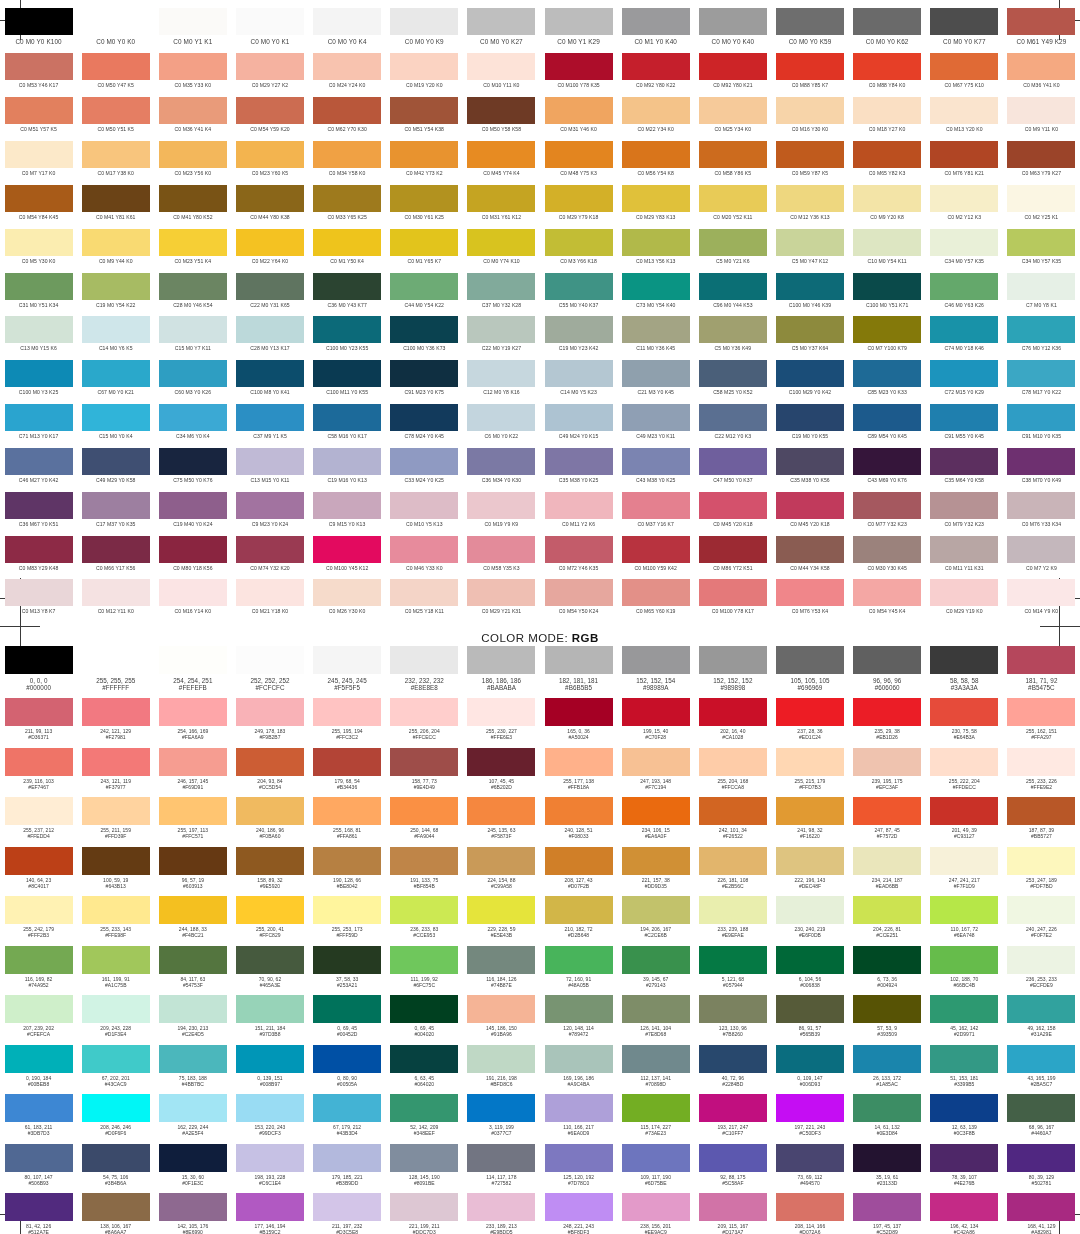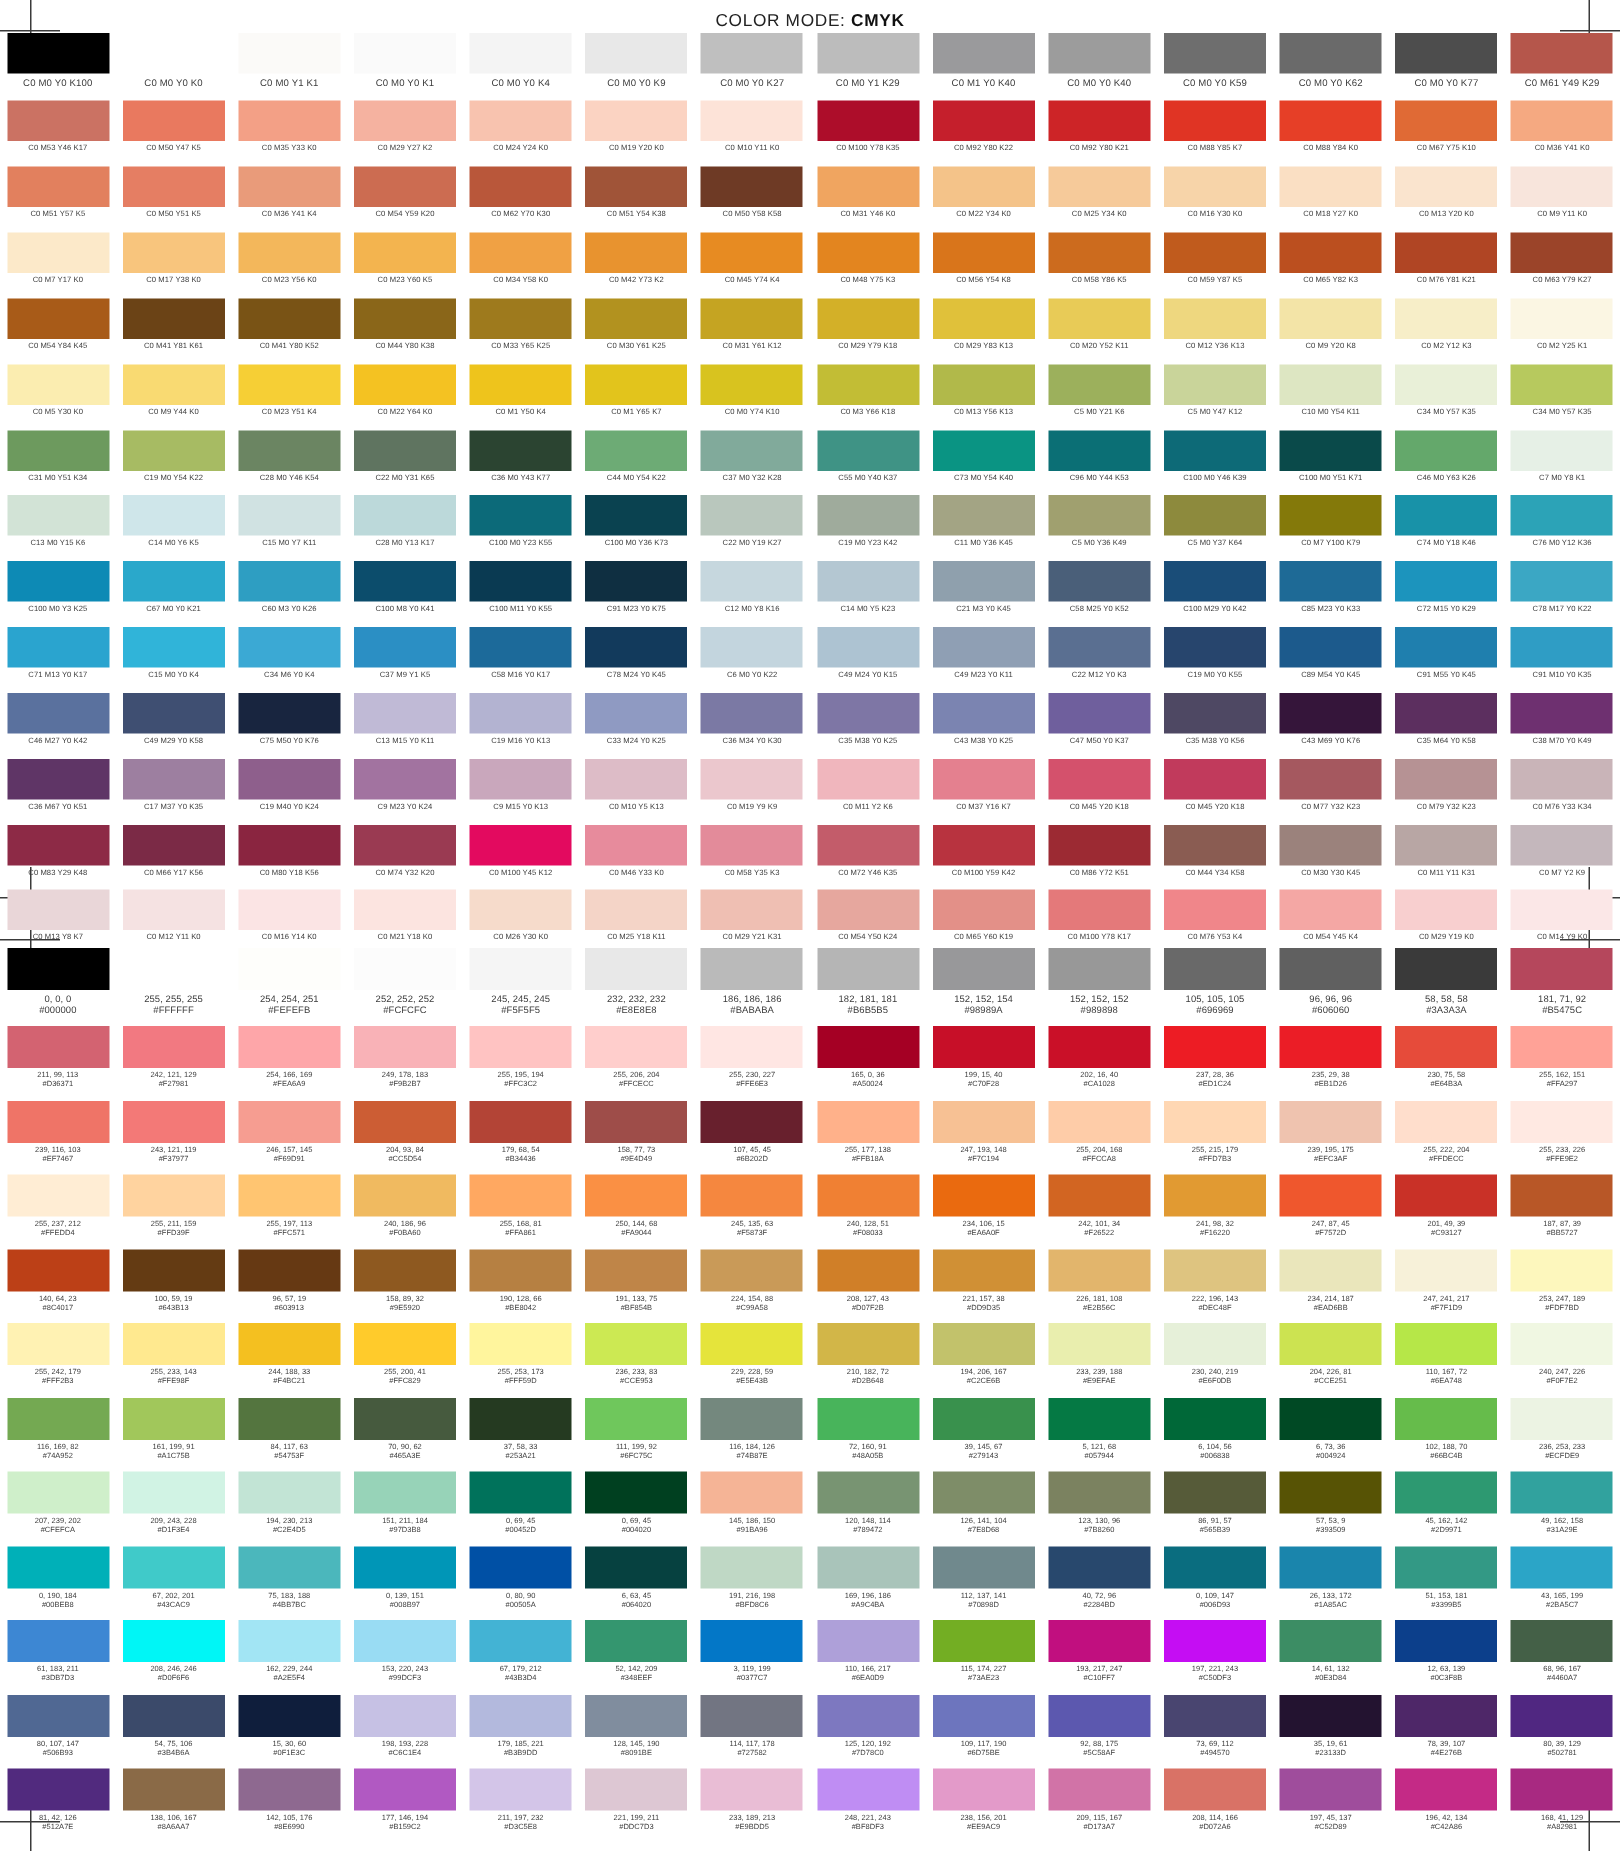--- a/index.html
+++ b/index.html
@@ -99,24 +99,20 @@
   <div class="crop" style="left:0;top:1194px;width:40px;height:40px;">
     <div class="h" style="left:0;top:20px;width:40px;"></div>
     <div class="v" style="left:20px;top:0;height:40px;"></div>
   </div>
   <div class="crop" style="left:1040px;top:1194px;width:40px;height:40px;">
     <div class="h" style="left:0;top:20px;width:40px;"></div>
     <div class="v" style="left:19px;top:0;height:40px;"></div>
   </div>
 
   <div class="section cmyk" style="top:8px;">
-    <div class="sec-title">
-      <span>COLOR MODE:</span>
-      <b>CMYK</b>
-    </div>
     <div class="grid" id="grid-cmyk">
         <div class="cell row-head">
           <div class="sw" style="background: rgb(0, 0, 0);"></div>
           <div class="lbl">C0 M0 Y0 K100</div>
         </div>
         <div class="cell row-head">
           <div class="sw" style="background: rgb(255, 255, 255);"></div>
           <div class="lbl">C0 M0 Y0 K0</div>
         </div>
         <div class="cell row-head">
@@ -892,20 +888,24 @@
           <div class="lbl">C0 M29 Y19 K0</div>
         </div>
         <div class="cell">
           <div class="sw" style="background: rgb(251, 231, 231);"></div>
           <div class="lbl">C0 M14 Y9 K0</div>
         </div>
       </div>
   </div>
 
   <div class="section rgb" style="top:632px;">
+    <div class="sec-title">
+      <span>COLOR MODE:</span>
+      <b>RGB</b>
+    </div>
     <div class="grid" id="grid-rgb">
         <div class="cell row-head">
           <div class="sw" style="background: rgb(0, 0, 0);"></div>
           <div class="lbl">0, 0, 0<br><span>#000000</span></div>
         </div>
         <div class="cell row-head">
           <div class="sw" style="background: rgb(255, 255, 255);"></div>
           <div class="lbl">255, 255, 255<br><span>#FFFFFF</span></div>
         </div>
         <div class="cell row-head">

